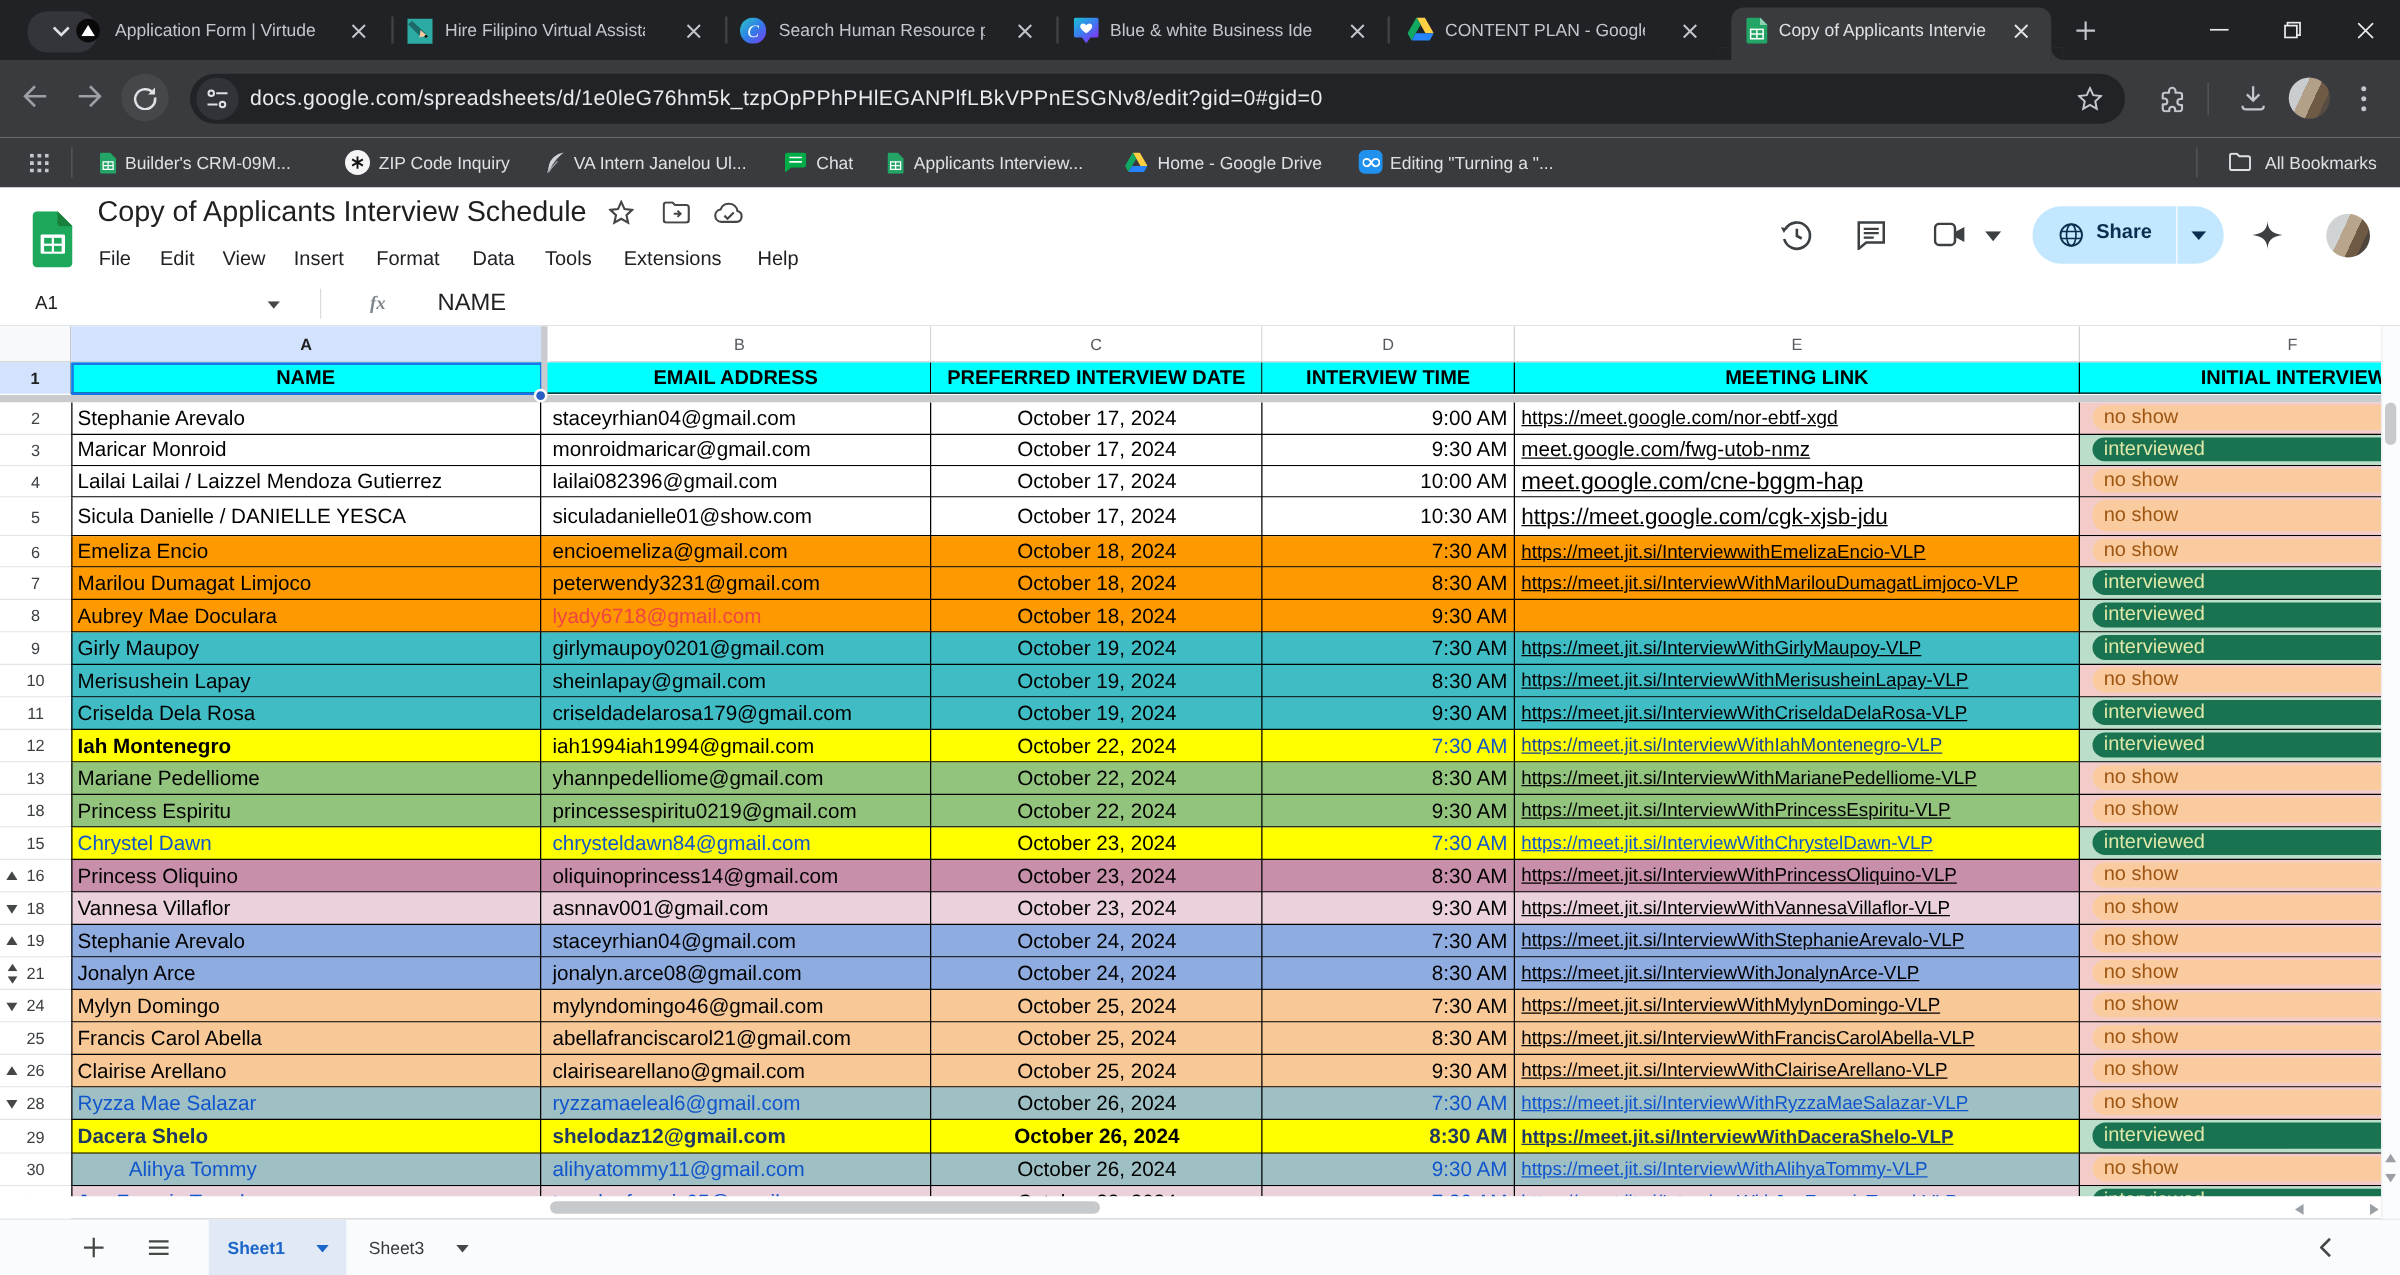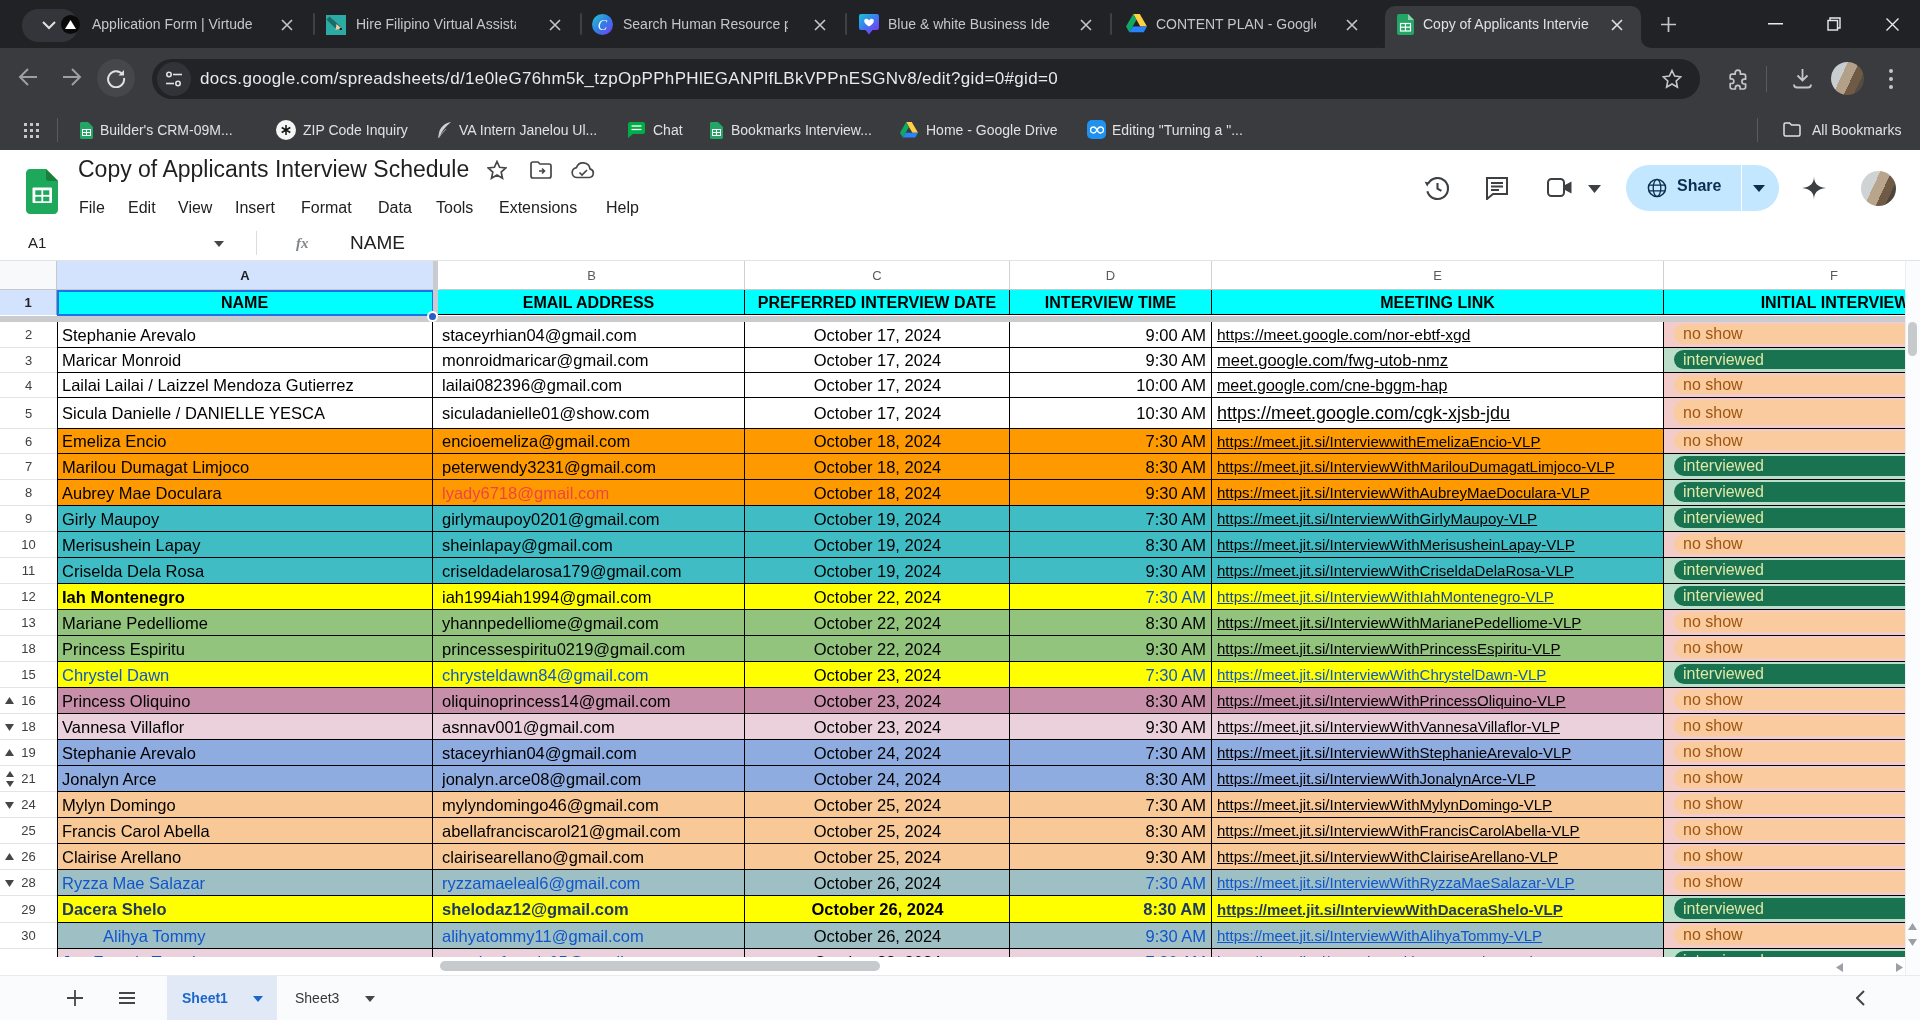--- a/index.html
+++ b/index.html
@@ -197,21 +197,21 @@
       <line x1="3.5" y1="4" x2="13.5" y2="4" stroke="#fff" stroke-width="1.3"></line>
       <line x1="3.5" y1="7.5" x2="13.5" y2="7.5" stroke="#fff" stroke-width="1.3"></line>
     </svg>
 <div class="abs bmtext" style="left:653px;top:0;">Chat</div>
 <svg class="abs" style="left:710px;top:12px" width="13" height="17">
       <path d="M0 1.5 C0 0.7 0.7 0 1.5 0 L8 0 L13 5 L13 15.5 C13 16.3 12.3 17 11.5 17 L1.5 17 C0.7 17 0 16.3 0 15.5 Z" fill="#23a566"></path>
       <rect x="2.5" y="7.5" width="8" height="6" fill="none" stroke="#fff" stroke-width="1"></rect>
       <line x1="2.5" y1="10.5" x2="10.5" y2="10.5" stroke="#fff" stroke-width="1"></line>
       <line x1="6.5" y1="7.5" x2="6.5" y2="13.5" stroke="#fff" stroke-width="1"></line>
     </svg>
-<div class="abs bmtext" style="left:731px;top:0;">Bookmarks Interview...</div>
+<div class="abs bmtext" style="left:731px;top:0;">Applicants Interview...</div>
 <svg class="abs" style="left:900px;top:12px" width="18" height="16">
       <path d="M6.2 0 L11.8 0 L18 10.7 L12.4 10.7 Z" fill="#ffcf44"></path>
       <path d="M6.2 0 L0 10.7 L2.8 15.6 L9 4.9 Z" fill="#11a861"></path>
       <path d="M2.8 15.6 L5.6 10.7 L18 10.7 L15.2 15.6 Z" fill="#2684fc"></path>
     </svg>
 <div class="abs bmtext" style="left:926px;top:0;">Home - Google Drive</div>
 <div class="abs" style="left:1087px;top:10px;width:19px;height:19px;border-radius:5px;background:#2191f0;"></div>
 <svg class="abs" style="left:1090px;top:16px" width="14" height="8">
       <path d="M3.5 1 a2.5 2.5 0 1 0 0 6 c2 0 3 -2 3.5 -3 c0.5 -1 1.5 -3 3.5 -3 a2.5 2.5 0 1 1 0 6 c-2 0 -3 -2 -3.5 -3 c-0.5 -1 -1.5 -3 -3.5 -3 Z" fill="none" stroke="#fff" stroke-width="1.4"></path>
     </svg>
@@ -335,21 +335,21 @@
 <div class="cell link" style="left:1217px;top:87px;width:447px;height:25px;line-height:25px;color:#000;font-weight:normal;font-size:16.5px;">meet.google.com/fwg-utob-nmz</div>
 <div class="abs" style="left:1664px;top:87px;width:241px;height:25px;background:#badec9;border-bottom:1px solid #000;">
       <div class="pill" style="top:2px;height:19px;line-height:19px;background:#1a7350;color:#dfe8a8;padding-left:9px;">interviewed</div>
     </div>
 <div class="abs rownum" style="top:112px;height:25px;line-height:25px;">4</div>
 <div class="abs" style="left:57px;top:112px;width:1607px;height:25px;background:#ffffff;border-bottom:1px solid #000;border-left:1px solid #000;"></div>
 <div class="cell" style="left:62px;top:112px;width:368px;height:25px;line-height:25px;color:#000;font-weight:normal;">Lailai Lailai / Laizzel Mendoza Gutierrez</div>
 <div class="cell" style="left:442px;top:112px;width:300px;height:25px;line-height:25px;color:#000;font-weight:normal;">lailai082396@gmail.com</div>
 <div class="cell" style="left:745px;top:112px;width:265px;height:25px;line-height:25px;color:#000;font-weight:normal;text-align:center;">October 17, 2024</div>
 <div class="cell" style="left:1010px;top:112px;width:196px;height:25px;line-height:25px;color:#000;font-weight:normal;text-align:right;">10:00 AM</div>
-<div class="cell link" style="left:1217px;top:112px;width:447px;height:25px;line-height:25px;color:#000;font-weight:normal;font-size:16px;">meet.google.com/cne-bggm-hap</div>
+<div class="cell link" style="left:1217px;top:112px;width:447px;height:25px;line-height:25px;color:#000;font-weight:normal;font-size:19px;">meet.google.com/cne-bggm-hap</div>
 <div class="abs" style="left:1664px;top:112px;width:241px;height:25px;background:#f3ccc9;border-bottom:1px solid #000;">
       <div class="pill" style="top:2px;height:19px;line-height:19px;background:#facb9e;color:#9d5512;padding-left:9px;">no show</div>
     </div>
 <div class="abs rownum" style="top:137px;height:31px;line-height:31px;">5</div>
 <div class="abs" style="left:57px;top:137px;width:1607px;height:31px;background:#ffffff;border-bottom:1px solid #000;border-left:1px solid #000;"></div>
 <div class="cell" style="left:62px;top:137px;width:368px;height:31px;line-height:31px;color:#000;font-weight:normal;">Sicula Danielle / DANIELLE YESCA</div>
 <div class="cell" style="left:442px;top:137px;width:300px;height:31px;line-height:31px;color:#000;font-weight:normal;">siculadanielle01@show.com</div>
 <div class="cell" style="left:745px;top:137px;width:265px;height:31px;line-height:31px;color:#000;font-weight:normal;text-align:center;">October 17, 2024</div>
 <div class="cell" style="left:1010px;top:137px;width:196px;height:31px;line-height:31px;color:#000;font-weight:normal;text-align:right;">10:30 AM</div>
 <div class="cell link" style="left:1217px;top:137px;width:447px;height:31px;line-height:31px;color:#000;font-weight:normal;font-size:18px;">https://meet.google.com/cgk-xjsb-jdu</div>
@@ -375,21 +375,20 @@
 <div class="cell link" style="left:1217px;top:193px;width:447px;height:26px;line-height:26px;color:#000;font-weight:normal;font-size:15px;">https://meet.jit.si/InterviewWithMarilouDumagatLimjoco-VLP</div>
 <div class="abs" style="left:1664px;top:193px;width:241px;height:26px;background:#badec9;border-bottom:1px solid #000;">
       <div class="pill" style="top:2px;height:20px;line-height:20px;background:#1a7350;color:#dfe8a8;padding-left:9px;">interviewed</div>
     </div>
 <div class="abs rownum" style="top:219px;height:26px;line-height:26px;">8</div>
 <div class="abs" style="left:57px;top:219px;width:1607px;height:26px;background:#ff9900;border-bottom:1px solid #000;border-left:1px solid #000;"></div>
 <div class="cell" style="left:62px;top:219px;width:368px;height:26px;line-height:26px;color:#000;font-weight:normal;">Aubrey Mae Doculara</div>
 <div class="cell" style="left:442px;top:219px;width:300px;height:26px;line-height:26px;color:#ef4444;font-weight:normal;">lyady6718@gmail.com</div>
 <div class="cell" style="left:745px;top:219px;width:265px;height:26px;line-height:26px;color:#000;font-weight:normal;text-align:center;">October 18, 2024</div>
 <div class="cell" style="left:1010px;top:219px;width:196px;height:26px;line-height:26px;color:#000;font-weight:normal;text-align:right;">9:30 AM</div>
-<div class="cell link" style="left:1217px;top:219px;width:447px;height:26px;line-height:26px;color:#000;font-weight:normal;font-size:15px;">https://meet.jit.si/InterviewWithAubreyMaeDoculara-VLP</div>
 <div class="abs" style="left:1664px;top:219px;width:241px;height:26px;background:#badec9;border-bottom:1px solid #000;">
       <div class="pill" style="top:2px;height:20px;line-height:20px;background:#1a7350;color:#dfe8a8;padding-left:9px;">interviewed</div>
     </div>
 <div class="abs rownum" style="top:245px;height:26px;line-height:26px;">9</div>
 <div class="abs" style="left:57px;top:245px;width:1607px;height:26px;background:#40bcc5;border-bottom:1px solid #000;border-left:1px solid #000;"></div>
 <div class="cell" style="left:62px;top:245px;width:368px;height:26px;line-height:26px;color:#000;font-weight:normal;">Girly Maupoy</div>
 <div class="cell" style="left:442px;top:245px;width:300px;height:26px;line-height:26px;color:#000;font-weight:normal;">girlymaupoy0201@gmail.com</div>
 <div class="cell" style="left:745px;top:245px;width:265px;height:26px;line-height:26px;color:#000;font-weight:normal;text-align:center;">October 19, 2024</div>
 <div class="cell" style="left:1010px;top:245px;width:196px;height:26px;line-height:26px;color:#000;font-weight:normal;text-align:right;">7:30 AM</div>
 <div class="cell link" style="left:1217px;top:245px;width:447px;height:26px;line-height:26px;color:#000;font-weight:normal;font-size:15px;">https://meet.jit.si/InterviewWithGirlyMaupoy-VLP</div>

